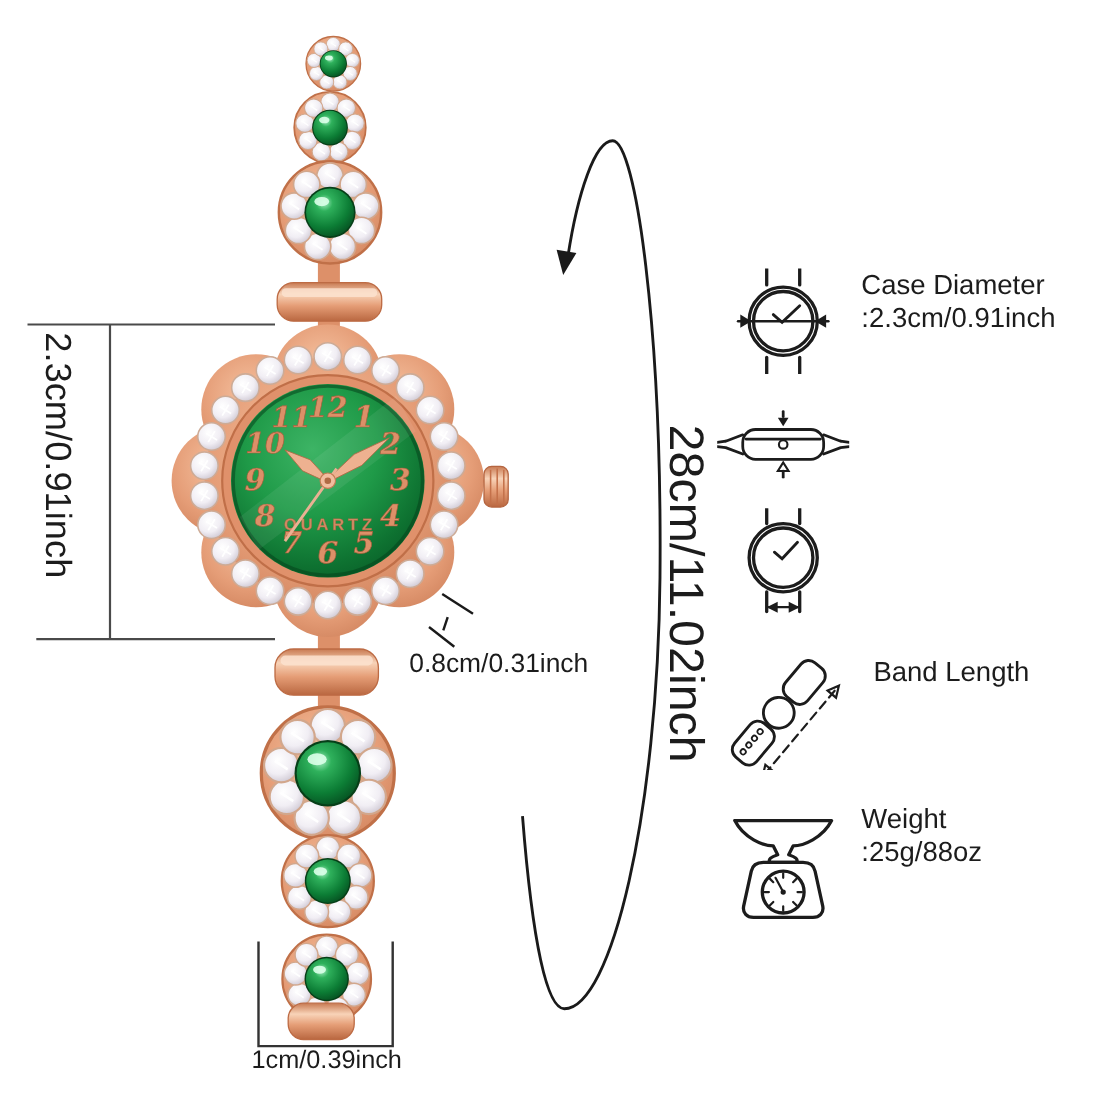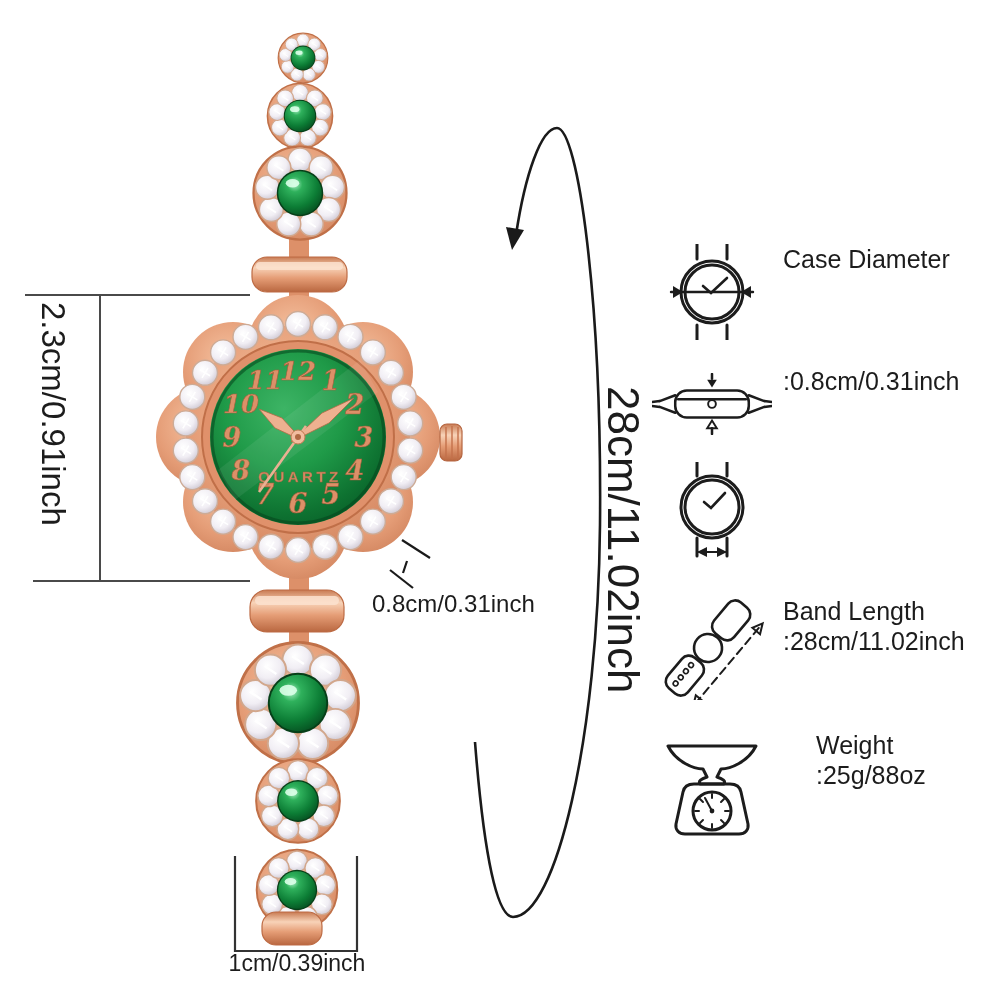--- a/index.html
+++ b/index.html
@@ -13,22 +13,22 @@
   .htext{position:absolute;white-space:nowrap;color:#1c1c1c;text-align:center;}
   .htext.dialthick{left:372px;top:590px;font-size:24px;}
   .htext.bandwidth{left:222px;top:950px;width:150px;text-align:center;font-size:23px;}
   
   .spec-row{position:absolute;left:652px;display:flex;}
   .spec-icon{width:120px;display:flex;justify-content:center;align-items:center;flex:0 0 120px;}
   .spec-text{margin-left:11px;font-size:25px;line-height:30px;color:#1c1c1c;}
   .r1{top:244px;height:96px;}
   .r2{top:366px;height:76px;}
   .r3{top:460px;height:104px;}
-  .r4{top:596px;height:104px;}
-  .r5{top:730px;height:108px;gap:33px;}
+  .r4{top:596px;height:104px;gap:11px;}
+  .r5{top:730px;height:108px;}
   svg{display:block;}
 </style>
 </head>
 <body>
 
 <div class="canvas">
 
   <svg class="layer" width="1000" height="1000" viewBox="0 0 1000 1000">
     <defs>
       <radialGradient id="dialG" cx="42%" cy="34%" r="75%">
@@ -228,39 +228,39 @@
         <circle cx="45" cy="48" r="31"></circle>
           <circle cx="45" cy="48" r="27"></circle>
         <line x1="4" y1="48" x2="86" y2="48" stroke-width="2.4"></line>
         <polygon points="6,42 6,54 16,48" fill="#1c1c1c" stroke="none"></polygon>
         <polygon points="84,42 84,54 74,48" fill="#1c1c1c" stroke="none"></polygon>
         <polyline points="36,42 44,49 60,34" stroke-width="2.6"></polyline>
       </svg>
     </div>
     <div class="spec-text">
       <div>Case Diameter</div>
+      <div>:2.3cm/0.91inch</div>
     </div>
   </div>
 
   <div class="spec-row r2">
     <div class="spec-icon">
       <svg width="124" height="62" viewBox="0 0 124 62" fill="none" stroke="#1c1c1c" stroke-width="2.6" stroke-linecap="round">
         <rect x="24" y="17" width="76" height="28" rx="12"></rect>
         <line x1="27" y1="26" x2="97" y2="26"></line>
         <path d="M24,22 L8,28 M24,40 L8,34 M8,28 L0,29 M8,34 L0,33"></path>
         <path d="M100,22 L116,28 M100,40 L116,34 M116,28 L124,29 M116,34 L124,33"></path>
         <line x1="62" y1="0" x2="62" y2="5"></line>
         <polygon points="57,6 67,6 62,14" fill="#1c1c1c" stroke="none"></polygon>
         <circle cx="62" cy="31" r="4" stroke-width="2"></circle>
         <polygon points="57,56 67,56 62,48" stroke-width="2"></polygon>
         <line x1="62" y1="56" x2="62" y2="62"></line>
       </svg>
     </div>
     <div class="spec-text">
-      <div>:0.8cm/0.31inch</div>
     </div>
   </div>
 
   <div class="spec-row r3">
     <div class="spec-icon">
       <svg width="90" height="100" viewBox="0 0 90 100" fill="none" stroke="#1c1c1c" stroke-width="3" stroke-linecap="round">
         <line x1="30" y1="0" x2="30" y2="14"></line>
           <line x1="60" y1="0" x2="60" y2="14"></line>
         <circle cx="45" cy="45" r="31"></circle>
           <circle cx="45" cy="45" r="27"></circle>
@@ -286,21 +286,20 @@
           <circle cx="50" cy="92" r="2.4" stroke-width="1.6"></circle>
           <circle cx="50" cy="100" r="2.4" stroke-width="1.6"></circle>
           <line x1="78" y1="4" x2="78" y2="100" stroke-dasharray="8 5" stroke-width="2"></line>
           <polygon points="73,8 83,8 78,-2" fill="none" stroke-width="2"></polygon>
           <polygon points="73,96 83,96 78,106" fill="none" stroke-width="2"></polygon>
         </g>
       </svg>
     </div>
     <div class="spec-text">
       <div>Band Length</div>
-      <div>:28cm/11.02inch</div>
     </div>
   </div>
 
   <div class="spec-row r5">
     <div class="spec-icon">
       <svg width="96" height="104" viewBox="0 0 96 104" fill="none" stroke="#1c1c1c" stroke-width="3" stroke-linecap="round" stroke-linejoin="round">
         <path d="M4,14 L92,14 C84,30 66,37 57,37 L53,45 C59,47 62,49 60,52 L36,52 C34,49 37,47 43,45 L39,37 C30,37 12,30 4,14 Z"></path>
         <path d="M30,52 L66,52 C72,52 76,55 77,60 L84,92 C85,98 81,102 75,102 L21,102 C15,102 11,98 12,92 L19,60 C20,55 24,52 30,52 Z"></path>
         <circle cx="48" cy="79" r="19"></circle>
         <g stroke-width="2">

